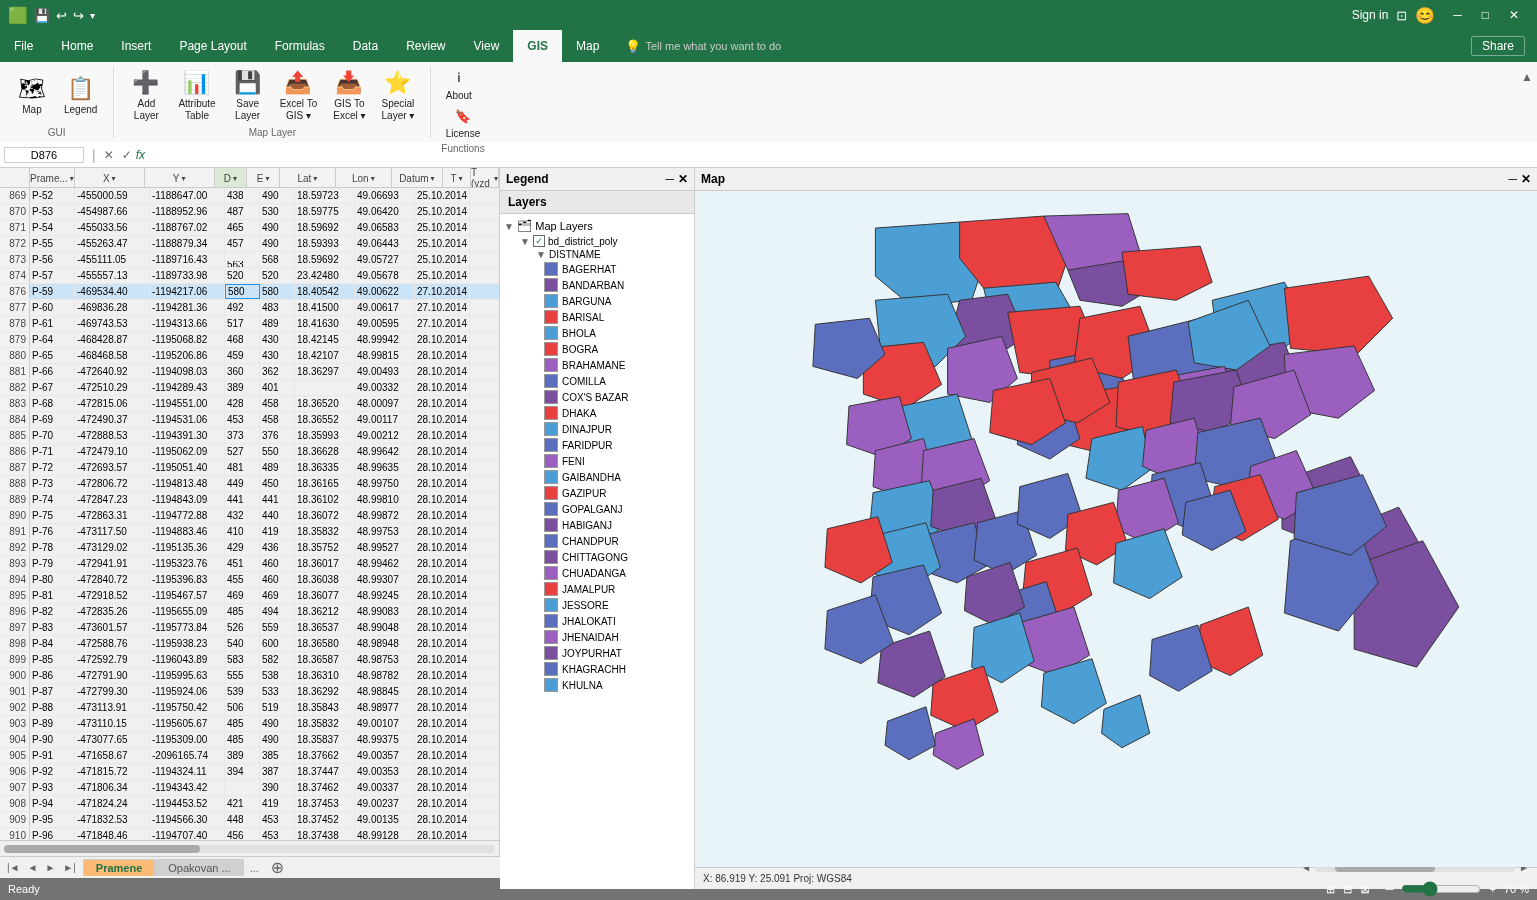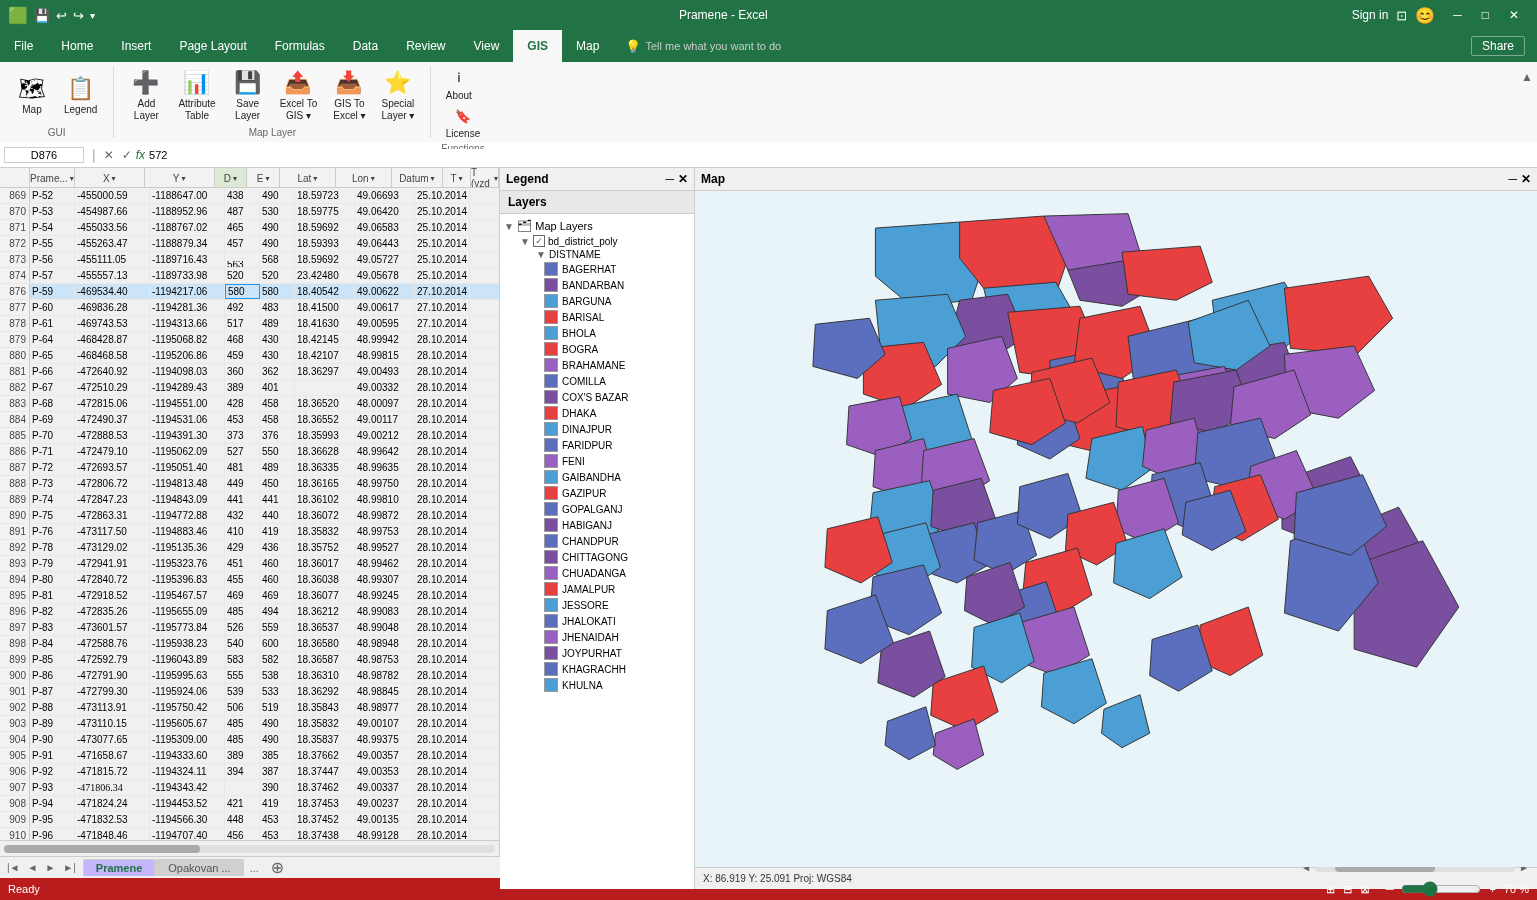--- a/index.html
+++ b/index.html
@@ -271,21 +271,21 @@
       display: flex;
       align-items: center;
       padding: 0 8px;
       font-size: 10px;
       color: #333;
     }
 
     
     .statusbar {
       height: 22px;
-      background: #b91c1c;
+      background: #737373;
       color: white;
       display: flex;
       align-items: center;
       justify-content: space-between;
       padding: 0 8px;
       font-size: 11px;
     }
     .statusbar-right { display: flex; align-items: center; gap: 8px; }
     .zoom-level { font-size: 11px; }
 
@@ -302,21 +302,21 @@
     .sheet-tab {
       padding: 2px 12px;
       border: 1px solid #ccc;
       border-bottom: none;
       background: white;
       cursor: pointer;
       font-size: 11px;
       border-radius: 2px 2px 0 0;
     }
     .sheet-tab.active {
-      background: #c4b5fd;
+      background: #fdba74;
       color: #217346;
       font-weight: 600;
     }
     .sheet-tab:not(.active) { background: #d0d0d0; color: #555; }
     .sheet-tab-ellipsis { font-size: 11px; color: #666; padding: 0 6px; }
     .sheet-add-btn { font-size: 16px; color: #666; cursor: pointer; padding: 0 6px; }
     .sheet-scroll { display: flex; align-items: center; margin-left: auto; padding-right: 8px; gap: 4px; }
     .sheet-scroll-btn { font-size: 10px; color: #666; cursor: pointer; }
 
     
@@ -348,23 +348,20 @@
 </head>
 <body>
 
 <div class="titlebar">
   <div class="titlebar-left">
     <span style="font-size:16px;">🟩</span>
     <span style="font-size:13px; cursor:pointer;">💾</span>
     <span style="font-size:13px; cursor:pointer;">↩</span>
     <span style="font-size:13px; cursor:pointer;">↪</span>
     <span style="font-size:10px; cursor:pointer;">▾</span>
-  </div>
-  <div class="titlebar-center">
-    <span>Pramene - Excel</span>
   </div>
   <div class="titlebar-right">
     <span style="cursor:pointer; font-size:12px;">Sign in</span>
     <span style="cursor:pointer; font-size:13px;">⊡</span>
     <span style="cursor:pointer; font-size:16px;">😊</span>
     <div class="win-ctrl">
       <span>─</span>
       <span>□</span>
       <span class="close-btn">✕</span>
     </div>
@@ -475,21 +472,20 @@
     <span style="font-size:12px; cursor:pointer; color:#666;">▲</span>
   </div>
 </div>
 
 <div class="formula-bar">
   <input class="name-box" value="D876" style="">
   <span class="formula-divider">|</span>
   <span style="color:#666; cursor:pointer; font-size:12px;">✕</span>
   <span style="color:#666; cursor:pointer; font-size:12px; margin-left:4px;">✓</span>
   <span class="fx-label">fx</span>
-  <input class="formula-input" value="572" style="">
 </div>
 
 <div class="main-content" style="height: calc(900px - 30px - 32px - 80px - 26px - 22px - 22px);">
 
   <div class="spreadsheet">
 
     <div class="ss-header-row">
       <div class="ss-row-num-header"></div>
       <div class="ss-col-headers">
         <div class="ss-col-hdr" style="width:45px;">Prame...<span class="filter-arrow">▾</span></div>
@@ -923,21 +919,21 @@
           <div class="ss-cell" style="width: 35px; min-width: 35px;">490</div>
           <div class="ss-cell" style="width: 60px; min-width: 60px;">18.35837</div>
           <div class="ss-cell" style="width: 60px; min-width: 60px;">48.99375</div>
           <div class="ss-cell" style="width: 55px; min-width: 55px;">28.10.2014</div>
           <div class="ss-cell" style="width: 30px; min-width: 30px;"></div>
         </div>
         <div class="ss-row">
           <div class="ss-row-num">905</div>
           <div class="ss-cell" style="width: 45px; min-width: 45px;">P-91</div>
           <div class="ss-cell" style="width: 75px; min-width: 75px;">-471658.67</div>
-          <div class="ss-cell" style="width: 75px; min-width: 75px;">-1194333.60</div>
+          <div class="ss-cell" style="width: 75px; min-width: 75px;">-2096165.74</div>
           <div class="ss-cell" style="width: 35px; min-width: 35px;">389</div>
           <div class="ss-cell" style="width: 35px; min-width: 35px;">385</div>
           <div class="ss-cell" style="width: 60px; min-width: 60px;">18.37662</div>
           <div class="ss-cell" style="width: 60px; min-width: 60px;">49.00357</div>
           <div class="ss-cell" style="width: 55px; min-width: 55px;">28.10.2014</div>
           <div class="ss-cell" style="width: 30px; min-width: 30px;"></div>
         </div>
         <div class="ss-row">
           <div class="ss-row-num">906</div>
           <div class="ss-cell" style="width: 45px; min-width: 45px;">P-92</div>
@@ -946,21 +942,21 @@
           <div class="ss-cell" style="width: 35px; min-width: 35px;">394</div>
           <div class="ss-cell" style="width: 35px; min-width: 35px;">387</div>
           <div class="ss-cell" style="width: 60px; min-width: 60px;">18.37447</div>
           <div class="ss-cell" style="width: 60px; min-width: 60px;">49.00353</div>
           <div class="ss-cell" style="width: 55px; min-width: 55px;">28.10.2014</div>
           <div class="ss-cell" style="width: 30px; min-width: 30px;"></div>
         </div>
         <div class="ss-row">
           <div class="ss-row-num">907</div>
           <div class="ss-cell" style="width: 45px; min-width: 45px;">P-93</div>
-          <div class="ss-cell" style="width: 75px; min-width: 75px; font-family: Liberation Serif, serif;">-471806.34</div>
+          <div class="ss-cell" style="width: 75px; min-width: 75px;">-471806.34</div>
           <div class="ss-cell" style="width: 75px; min-width: 75px;">-1194343.42</div>
           <div class="ss-cell" style="width: 35px; min-width: 35px;"></div>
           <div class="ss-cell" style="width: 35px; min-width: 35px;">390</div>
           <div class="ss-cell" style="width: 60px; min-width: 60px;">18.37462</div>
           <div class="ss-cell" style="width: 60px; min-width: 60px;">49.00337</div>
           <div class="ss-cell" style="width: 55px; min-width: 55px;">28.10.2014</div>
           <div class="ss-cell" style="width: 30px; min-width: 30px;"></div>
         </div>
         <div class="ss-row">
           <div class="ss-row-num">908</div>

